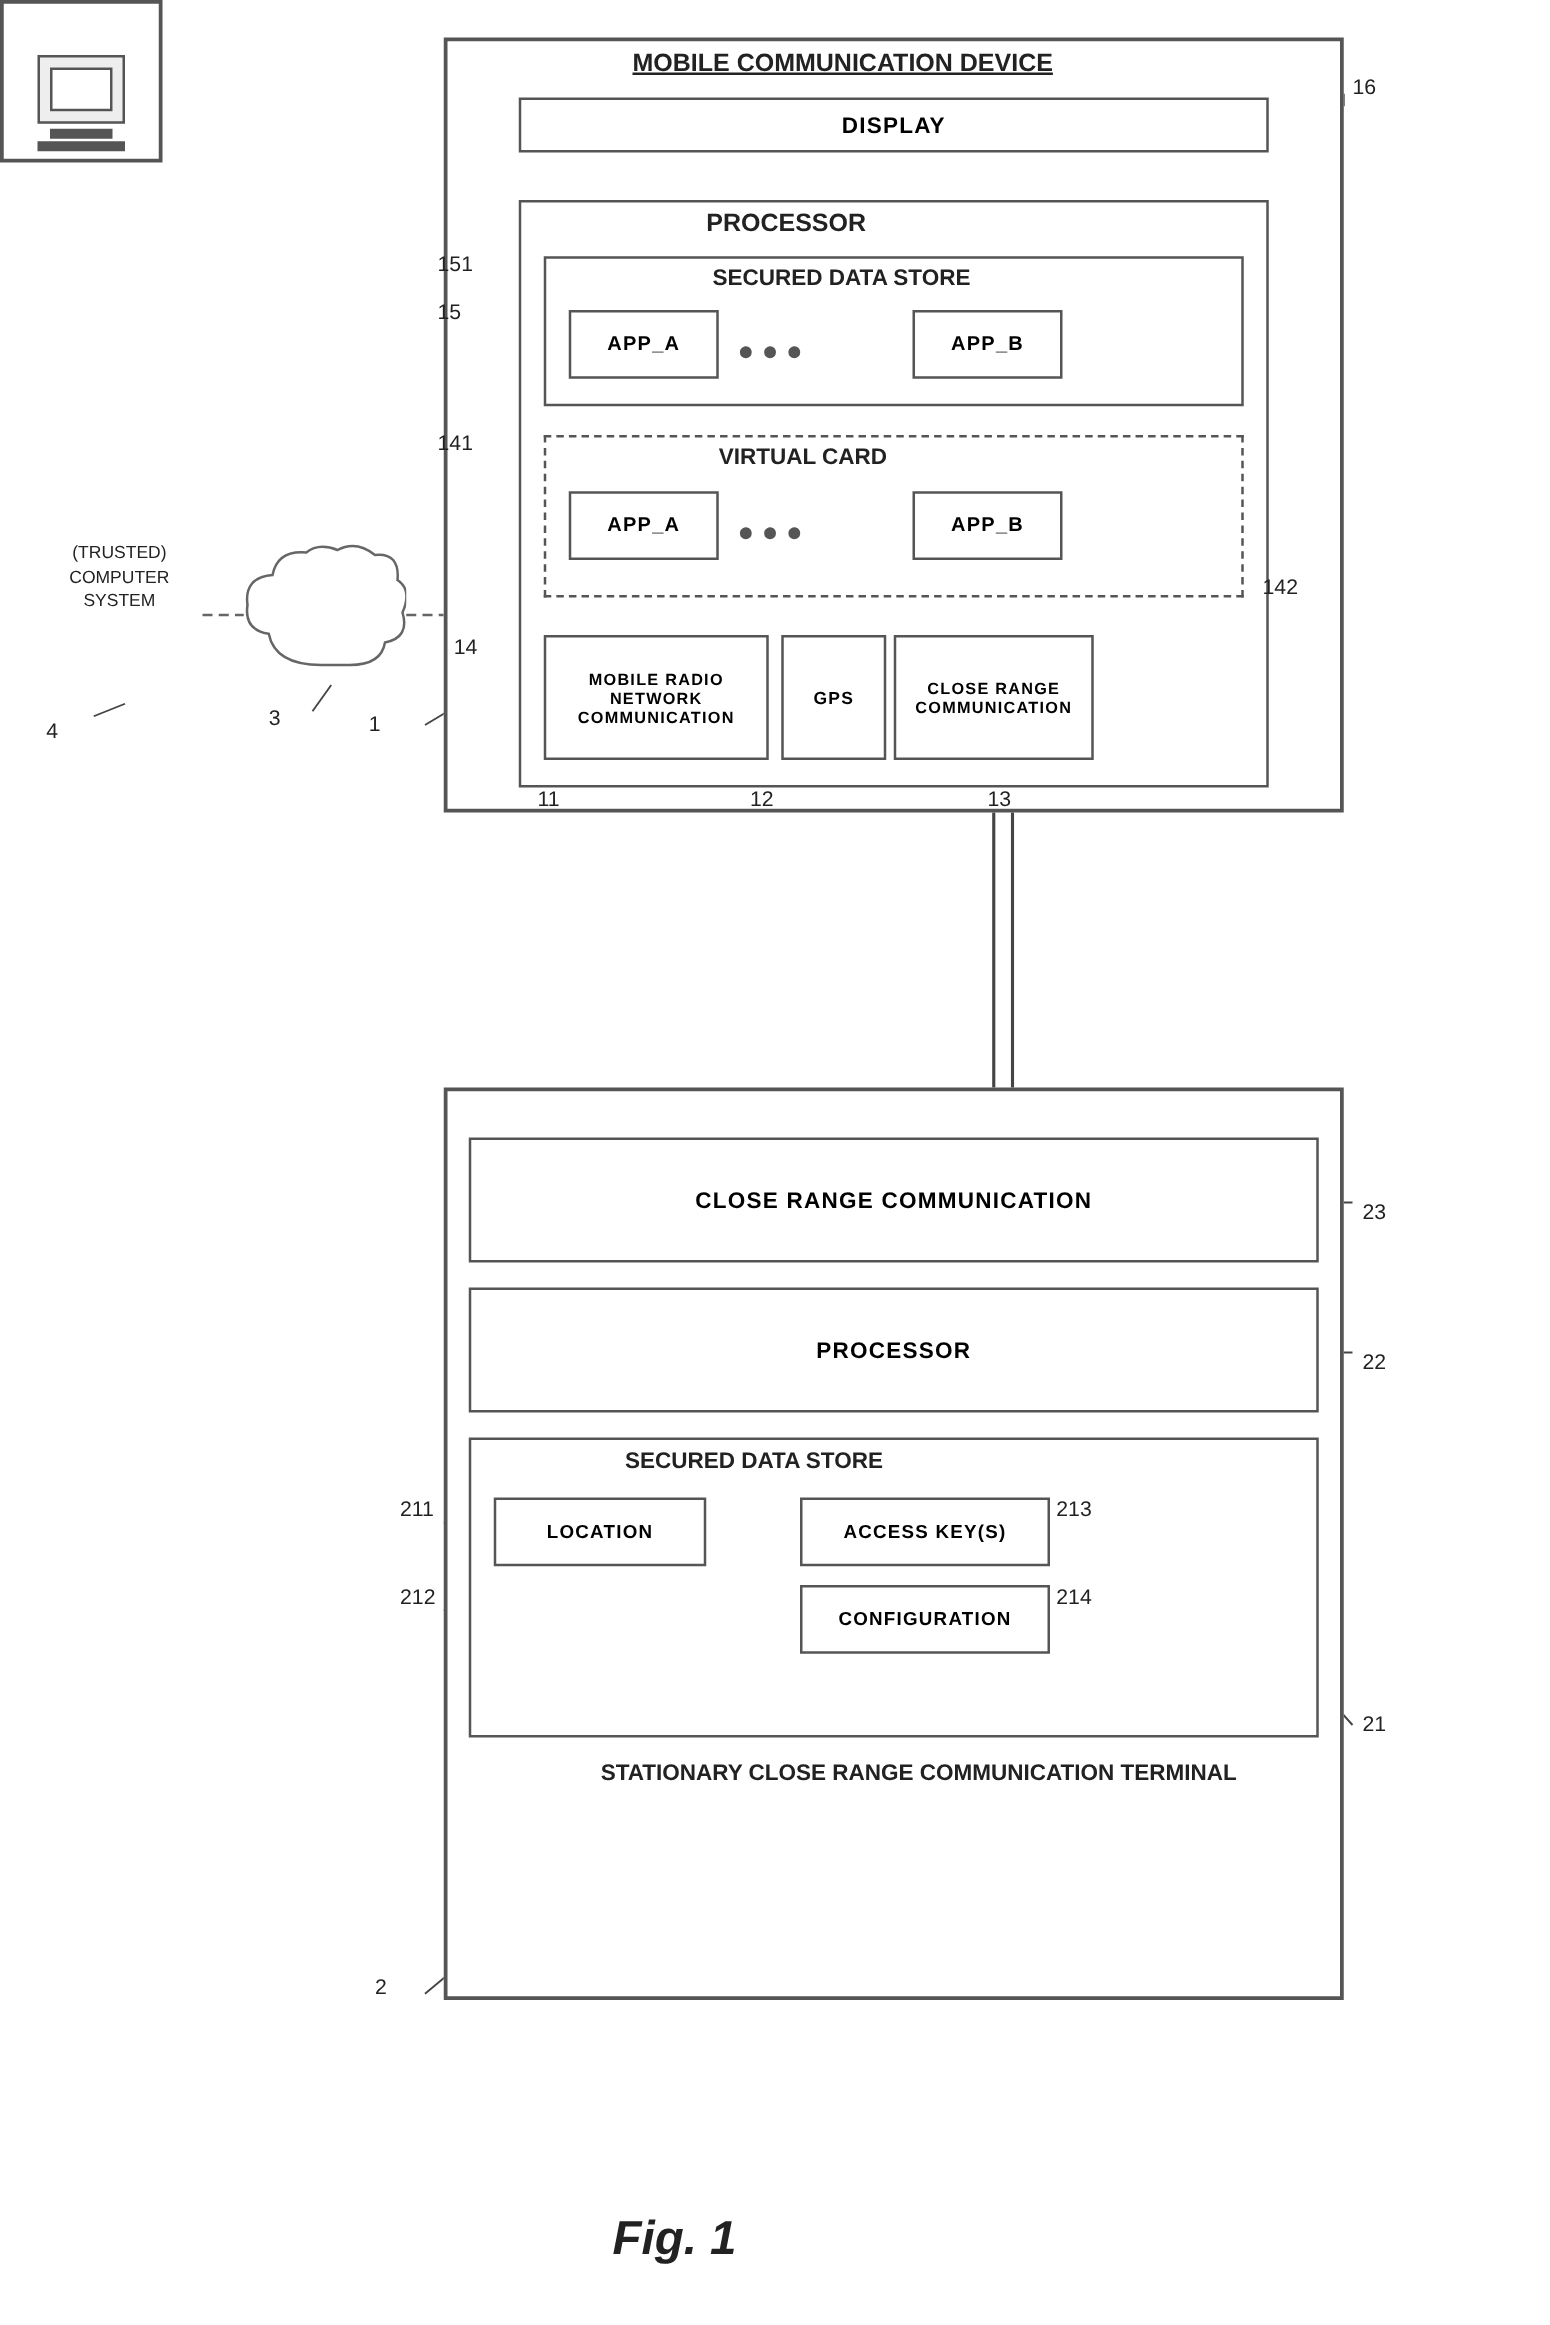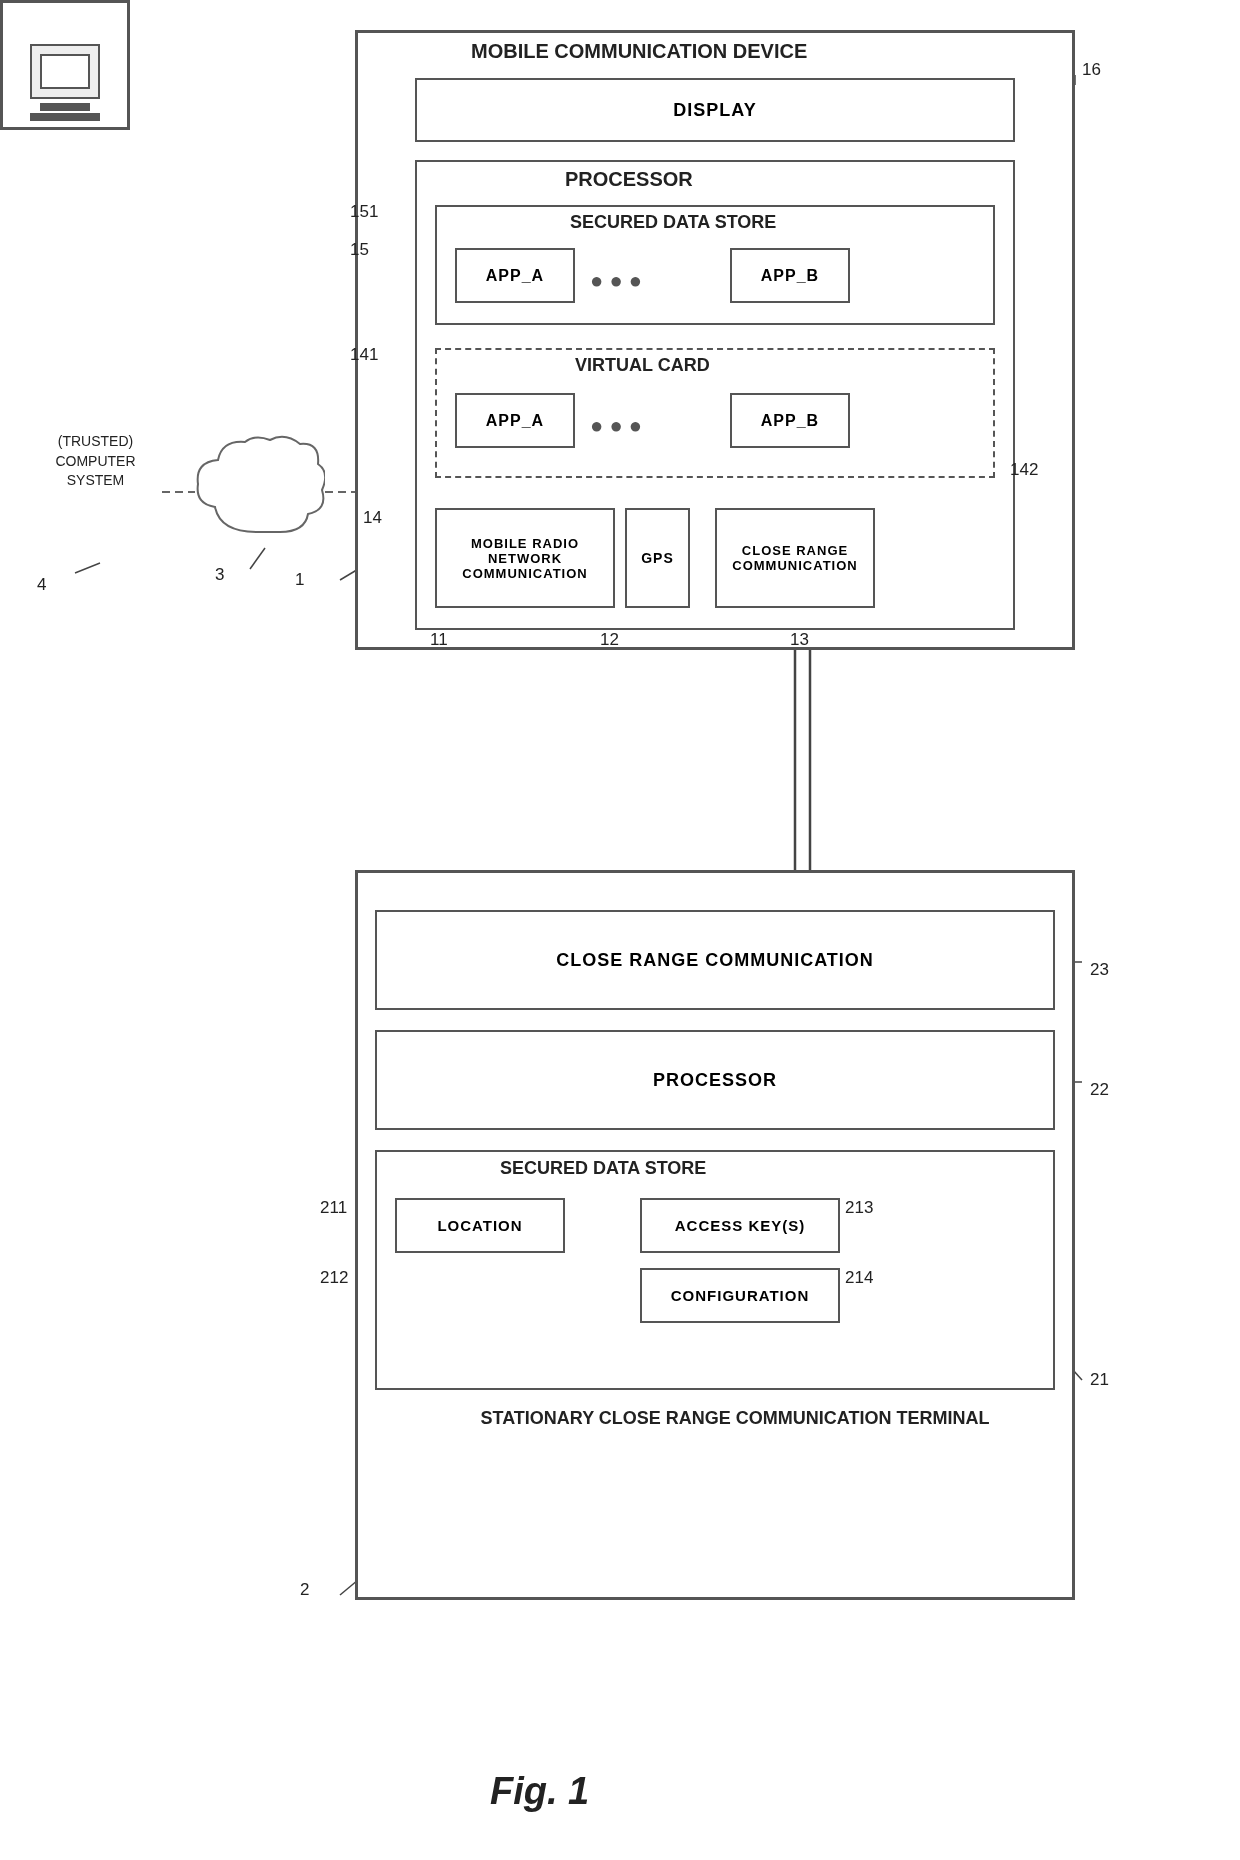--- a/index.html
+++ b/index.html
@@ -49,28 +49,28 @@
       font-size: 19px;
     }
 
     
     #mobile-device {
       left: 355px; top: 30px;
       width: 720px; height: 620px;
       border: 3px solid #555;
     }
     #mobile-device-label {
-      top: 40px; left: 471px;
-      font-size: 20px; font-weight: bold;
+      top: 40px; left: 506px;
+      font-size: 20px; font-weight: bold; text-decoration: underline;
     }
 
     
     #display-box {
       left: 415px; top: 78px;
-      width: 600px; height: 64px;
+      width: 600px; height: 44px;
     }
 
     
     #processor-box {
       left: 415px; top: 160px;
       width: 600px; height: 470px;
     }
     #processor-label {
       top: 168px; left: 565px;
       font-size: 20px; font-weight: bold;
@@ -134,21 +134,21 @@
     }
 
     
     #mobile-radio-box {
       left: 435px; top: 508px;
       width: 180px; height: 100px;
       font-size: 14px;
     }
     #gps-box {
       left: 625px; top: 508px;
-      width: 65px; height: 100px;
+      width: 84px; height: 100px;
       font-size: 14px;
     }
     #close-range-box-top {
       left: 715px; top: 508px;
       width: 160px; height: 100px;
       font-size: 14px;
     }
 
     
     #num-16 { top: 60px; left: 1082px; }

